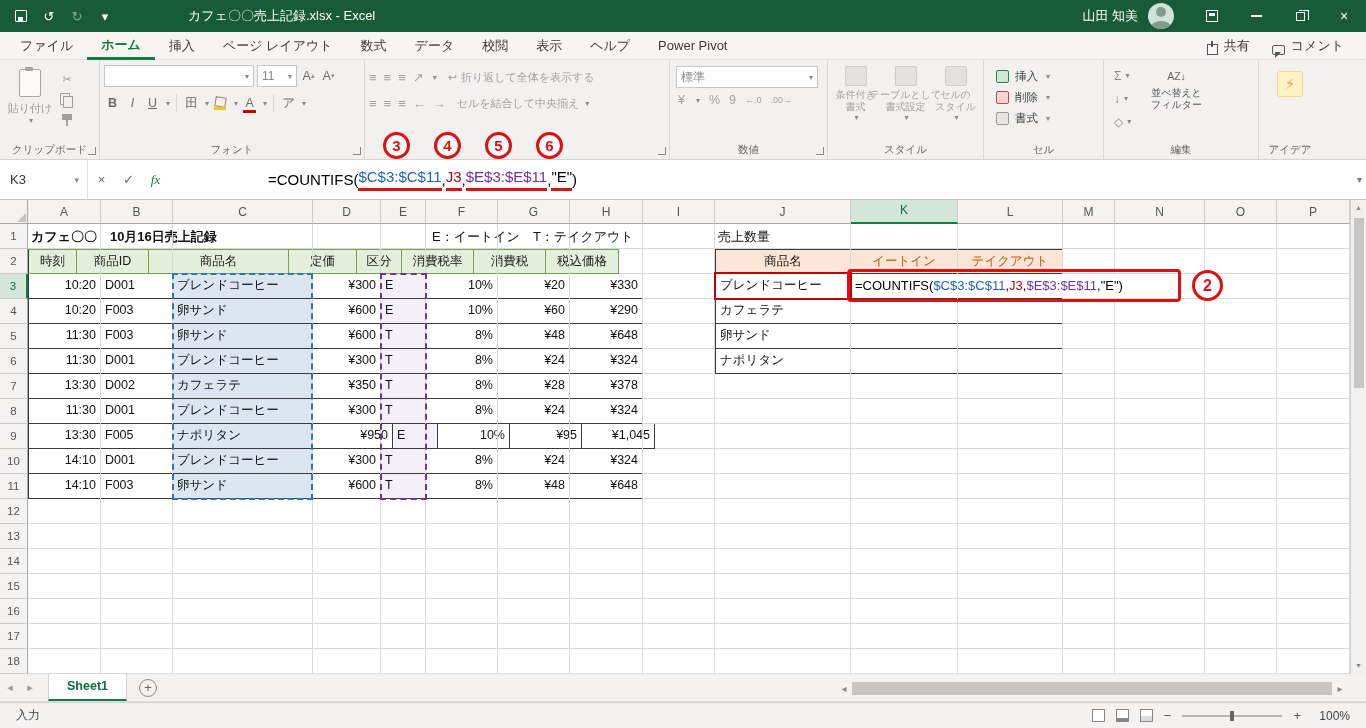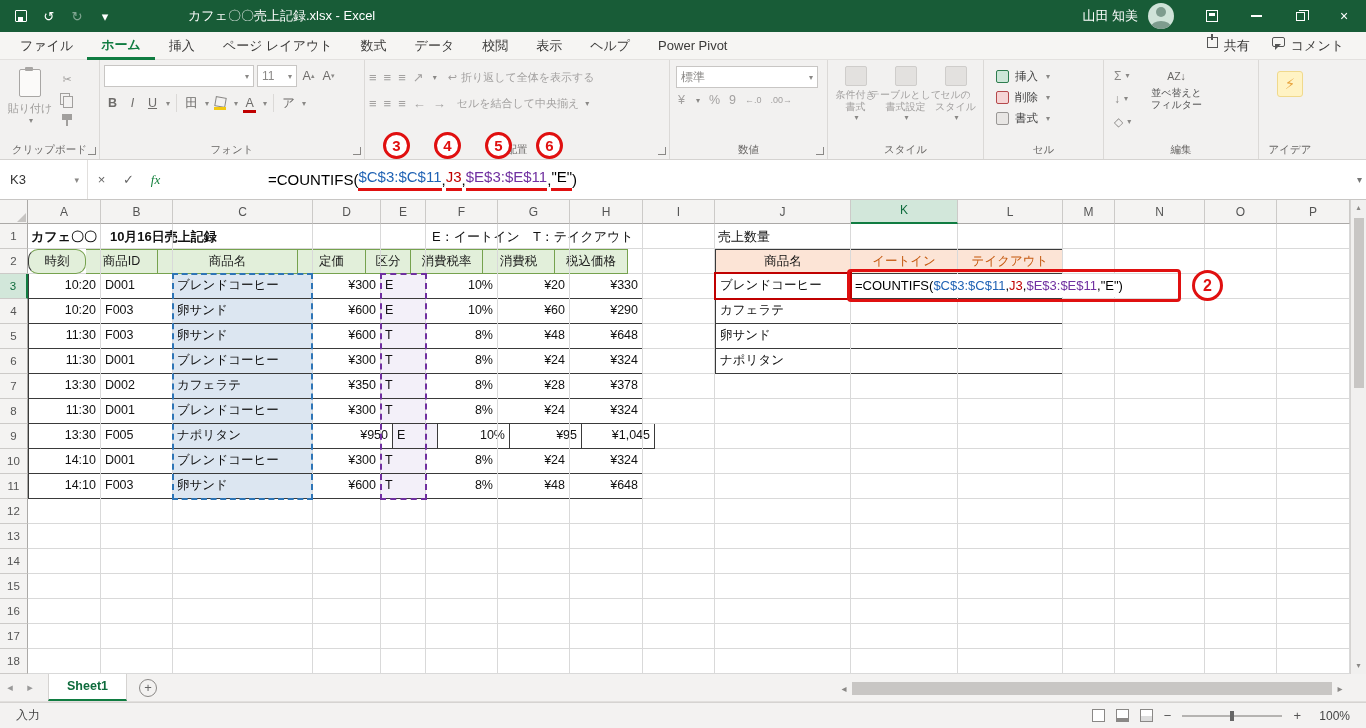--- a/index.html
+++ b/index.html
@@ -28,21 +28,21 @@
 .ic-restore::before{content:"";position:absolute;top:-3px;left:2px;width:9px;height:9px;border-top:1px solid #fff;border-right:1px solid #fff;}
 .ic-ribbonopt{width:12px;height:12px;border:1px solid #fff;position:relative;display:inline-block;}
 .ic-ribbonopt::after{content:"";position:absolute;left:2px;top:2px;width:6px;height:3px;background:#fff;}
 
 
 .tabrow{height:28px;background:#F6F5F3;display:flex;align-items:center;border-bottom:1px solid #E3E1DF;}
 .rtabs{display:flex;height:100%;padding-left:6px;}
 .rtab{padding:0 14px;height:28px;line-height:28px;font-size:13px;color:#3B3A39;white-space:nowrap;}
 .rtab.active{color:#107C41;font-weight:bold;border-bottom:3px solid #107C41;line-height:25px;}
 .tab-right{margin-left:auto;display:flex;align-items:center;gap:22px;padding-right:22px;font-size:13px;color:#3B3A39;}
-.share-btn,.comment-btn{display:flex;align-items:flex-start;cursor:default;}
+.share-btn,.comment-btn{display:flex;align-items:flex-end;cursor:default;}
 .ic-share{width:11px;height:11px;border:1px solid #555;position:relative;margin-right:6px;display:inline-block;}
 .ic-share::after{content:"";position:absolute;top:-4px;left:3px;width:2px;height:6px;background:#555;}
 .ic-comment{width:13px;height:10px;border:1px solid #555;border-radius:2px;position:relative;margin-right:6px;display:inline-block;}
 .ic-comment::after{content:"";position:absolute;bottom:-4px;left:2px;border:3px solid transparent;border-top-color:#555;border-left-color:#555;}
 
 
 .ribbon{height:100px;background:#F2F1F0;border-bottom:1px solid #D5D3D1;display:flex;position:relative;}
 .rgroup{position:relative;border-right:1px solid #DBD9D7;padding:3px 4px 16px 4px;}
 .glabel{position:absolute;bottom:2px;left:0;right:0;text-align:center;font-size:10.5px;color:#696765;white-space:nowrap;}
 .launcher{position:absolute;right:3px;bottom:4px;width:8px;height:8px;border-right:1.5px solid #8A8886;border-bottom:1.5px solid #8A8886;}
@@ -314,21 +314,20 @@
       <span class="abtn">≡</span>
       <span class="abtn">≡</span>
       <span class="abtn">≡</span>
       <span class="abtn">←</span>
       <span class="abtn">→</span>
       <span class="wraplab">
           <span>セルを結合して中央揃え</span>
           <span class="dd">▾</span>
         </span>
     </div>
-    <div class="glabel">配置</div>
     <span class="launcher"></span>
   </div>
 
   <div class="rgroup g-num">
     <div class="combo nfmt">
         <span>標準</span>
         <span class="dd">▾</span>
       </div>
     <div class="nrow">
       <span>¥</span>
@@ -466,21 +465,21 @@
       <div class="row-hdr">16</div>
       <div class="row-hdr">17</div>
       <div class="row-hdr">18</div>
     </div>
   <div class="cells">
     <div class="cell-text a1">カフェ〇〇　10月16日売上記録</div>
     <div class="cell-text legend">E：イートイン　T：テイクアウト</div>
     <div class="cell-text j1">売上数量</div>
     <div class="mtable">
         <div class="trow">
-          <div class="tcell th-green" style="width: 58px; border-radius: 10px;">時刻</div>
+          <div class="tcell th-green" style="width: 49px;">時刻</div>
           <div class="tcell th-green" style="width: 72px;">商品ID</div>
           <div class="tcell th-green" style="width: 140px;">商品名</div>
           <div class="tcell th-green" style="width: 68px;">定価</div>
           <div class="tcell th-green" style="width: 45px;">区分</div>
           <div class="tcell th-green" style="width: 72px;">消費税率</div>
           <div class="tcell th-green" style="width: 72px;">消費税</div>
           <div class="tcell th-green" style="width: 73px;">税込価格</div>
         </div>
         <div class="trow">
           <div class="tcell a-r" style="width: 73px;">10:20</div>

